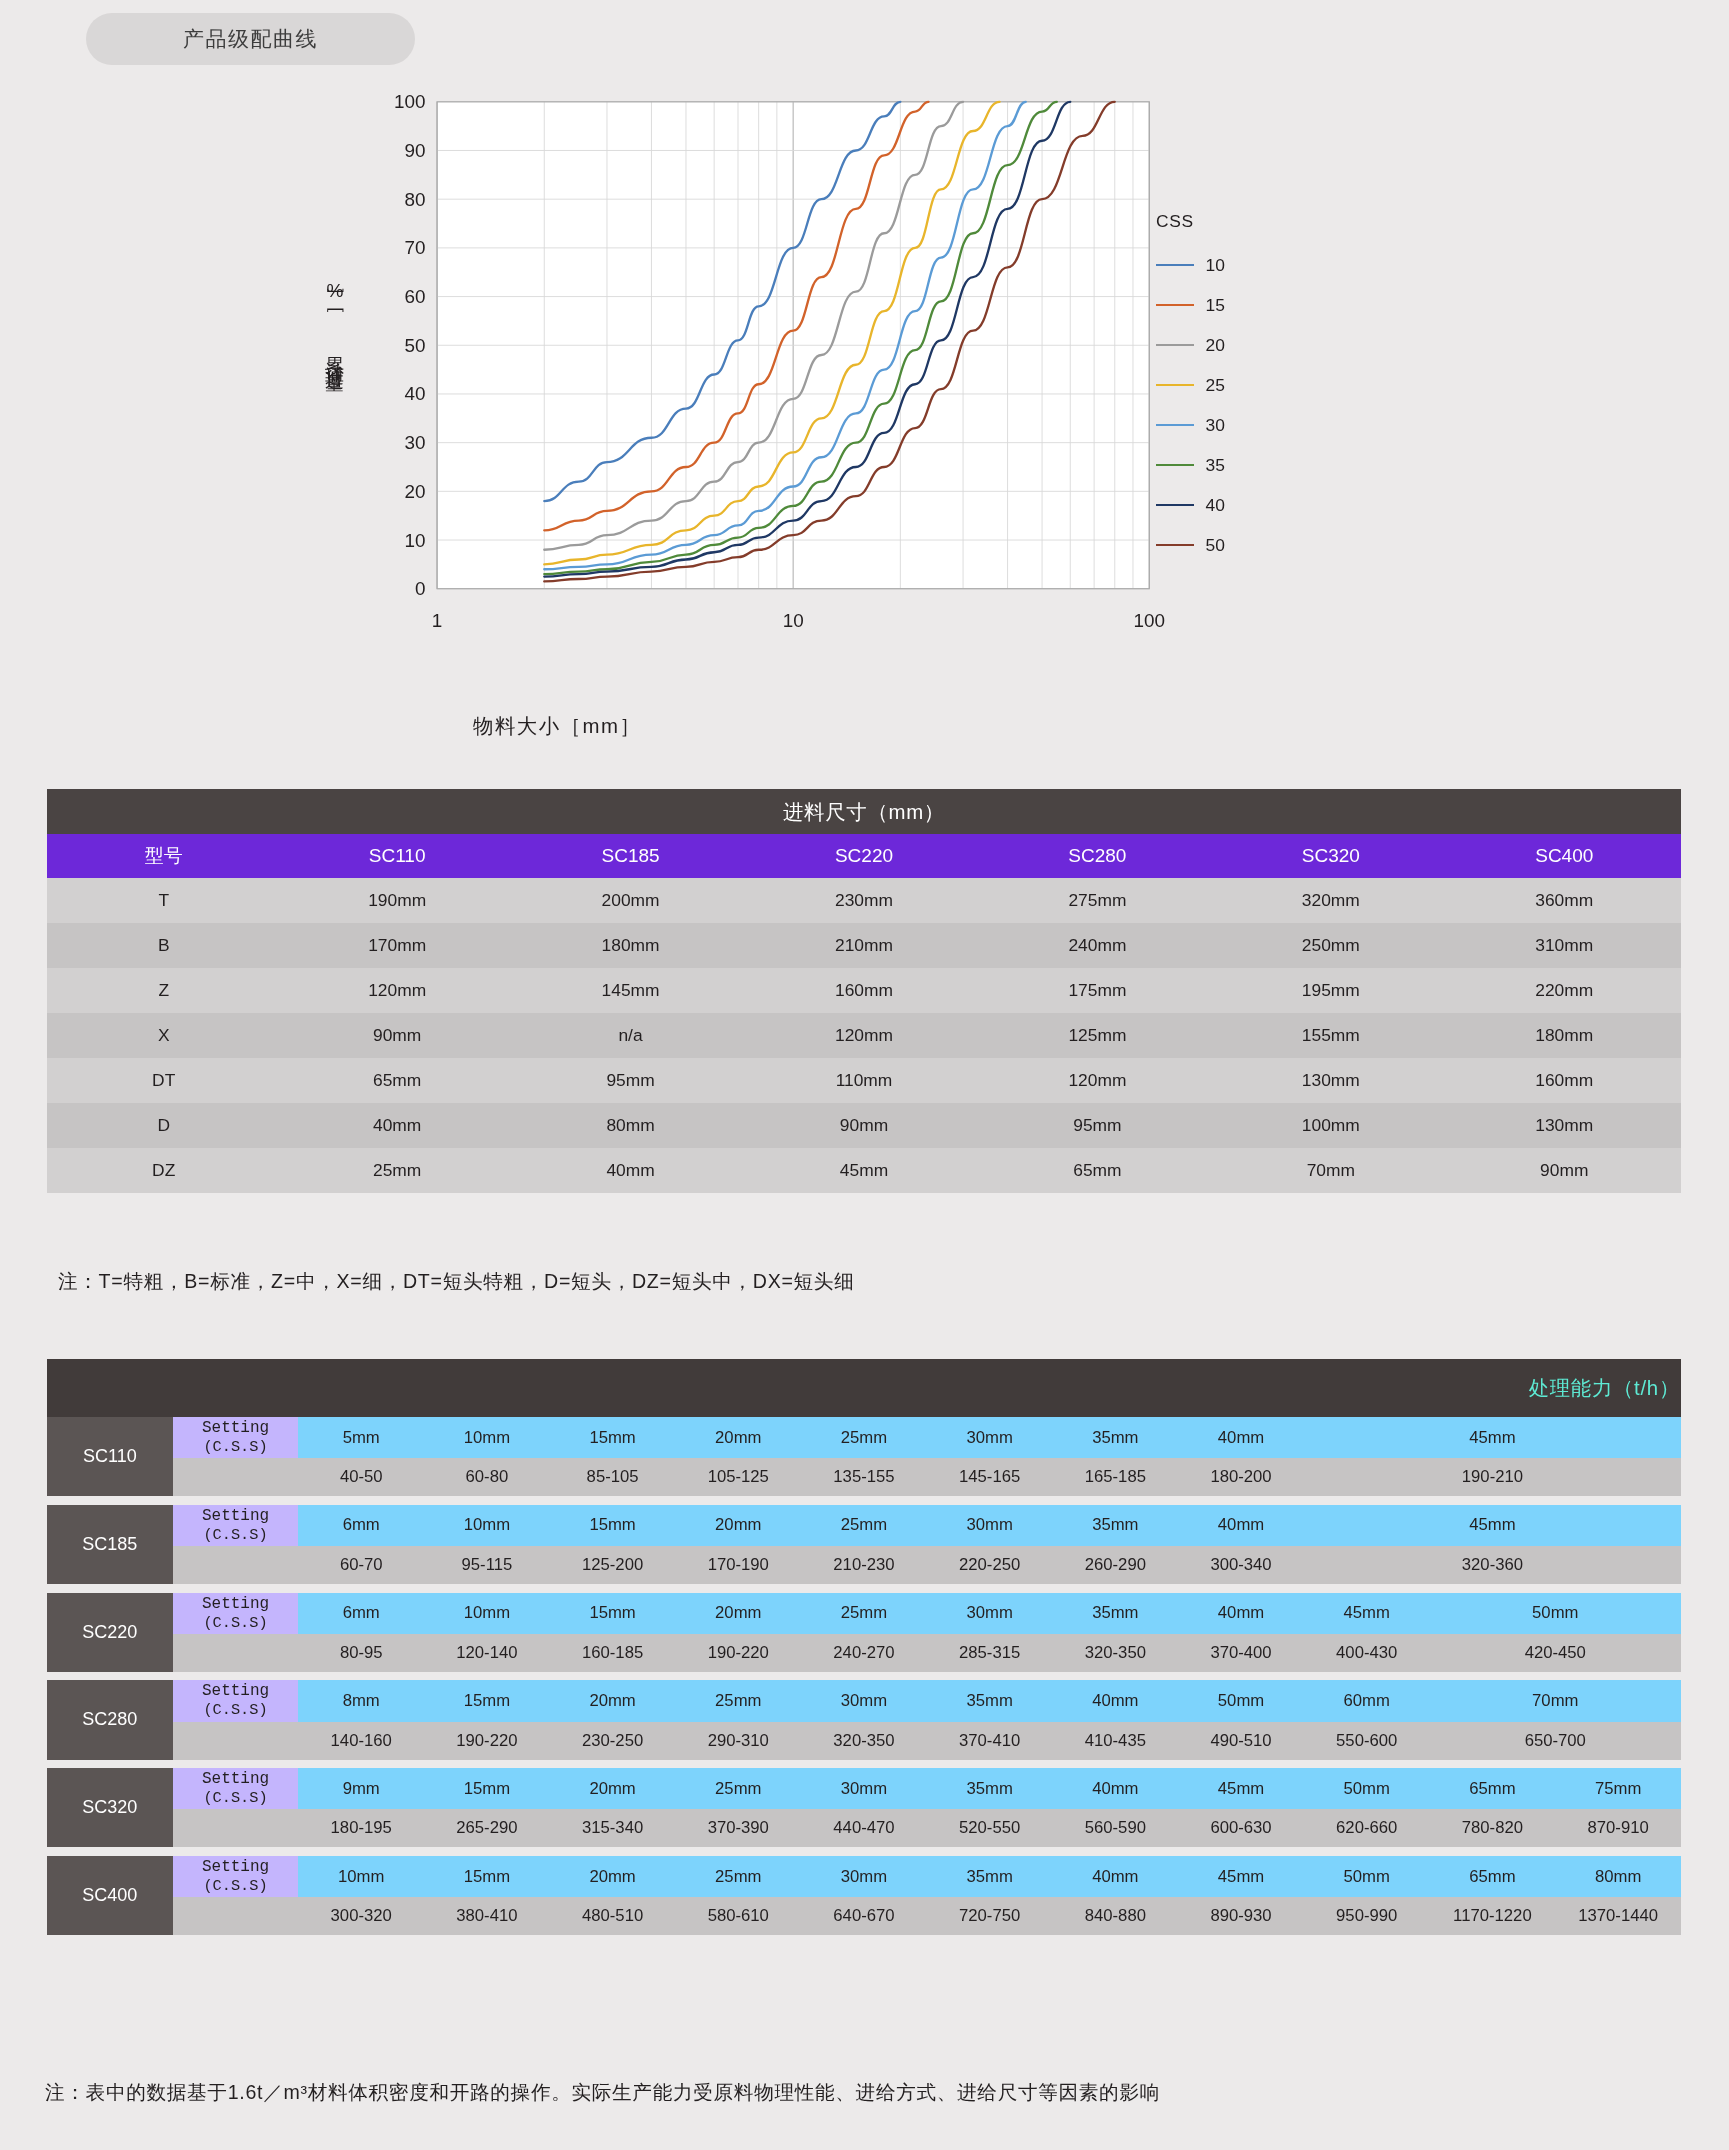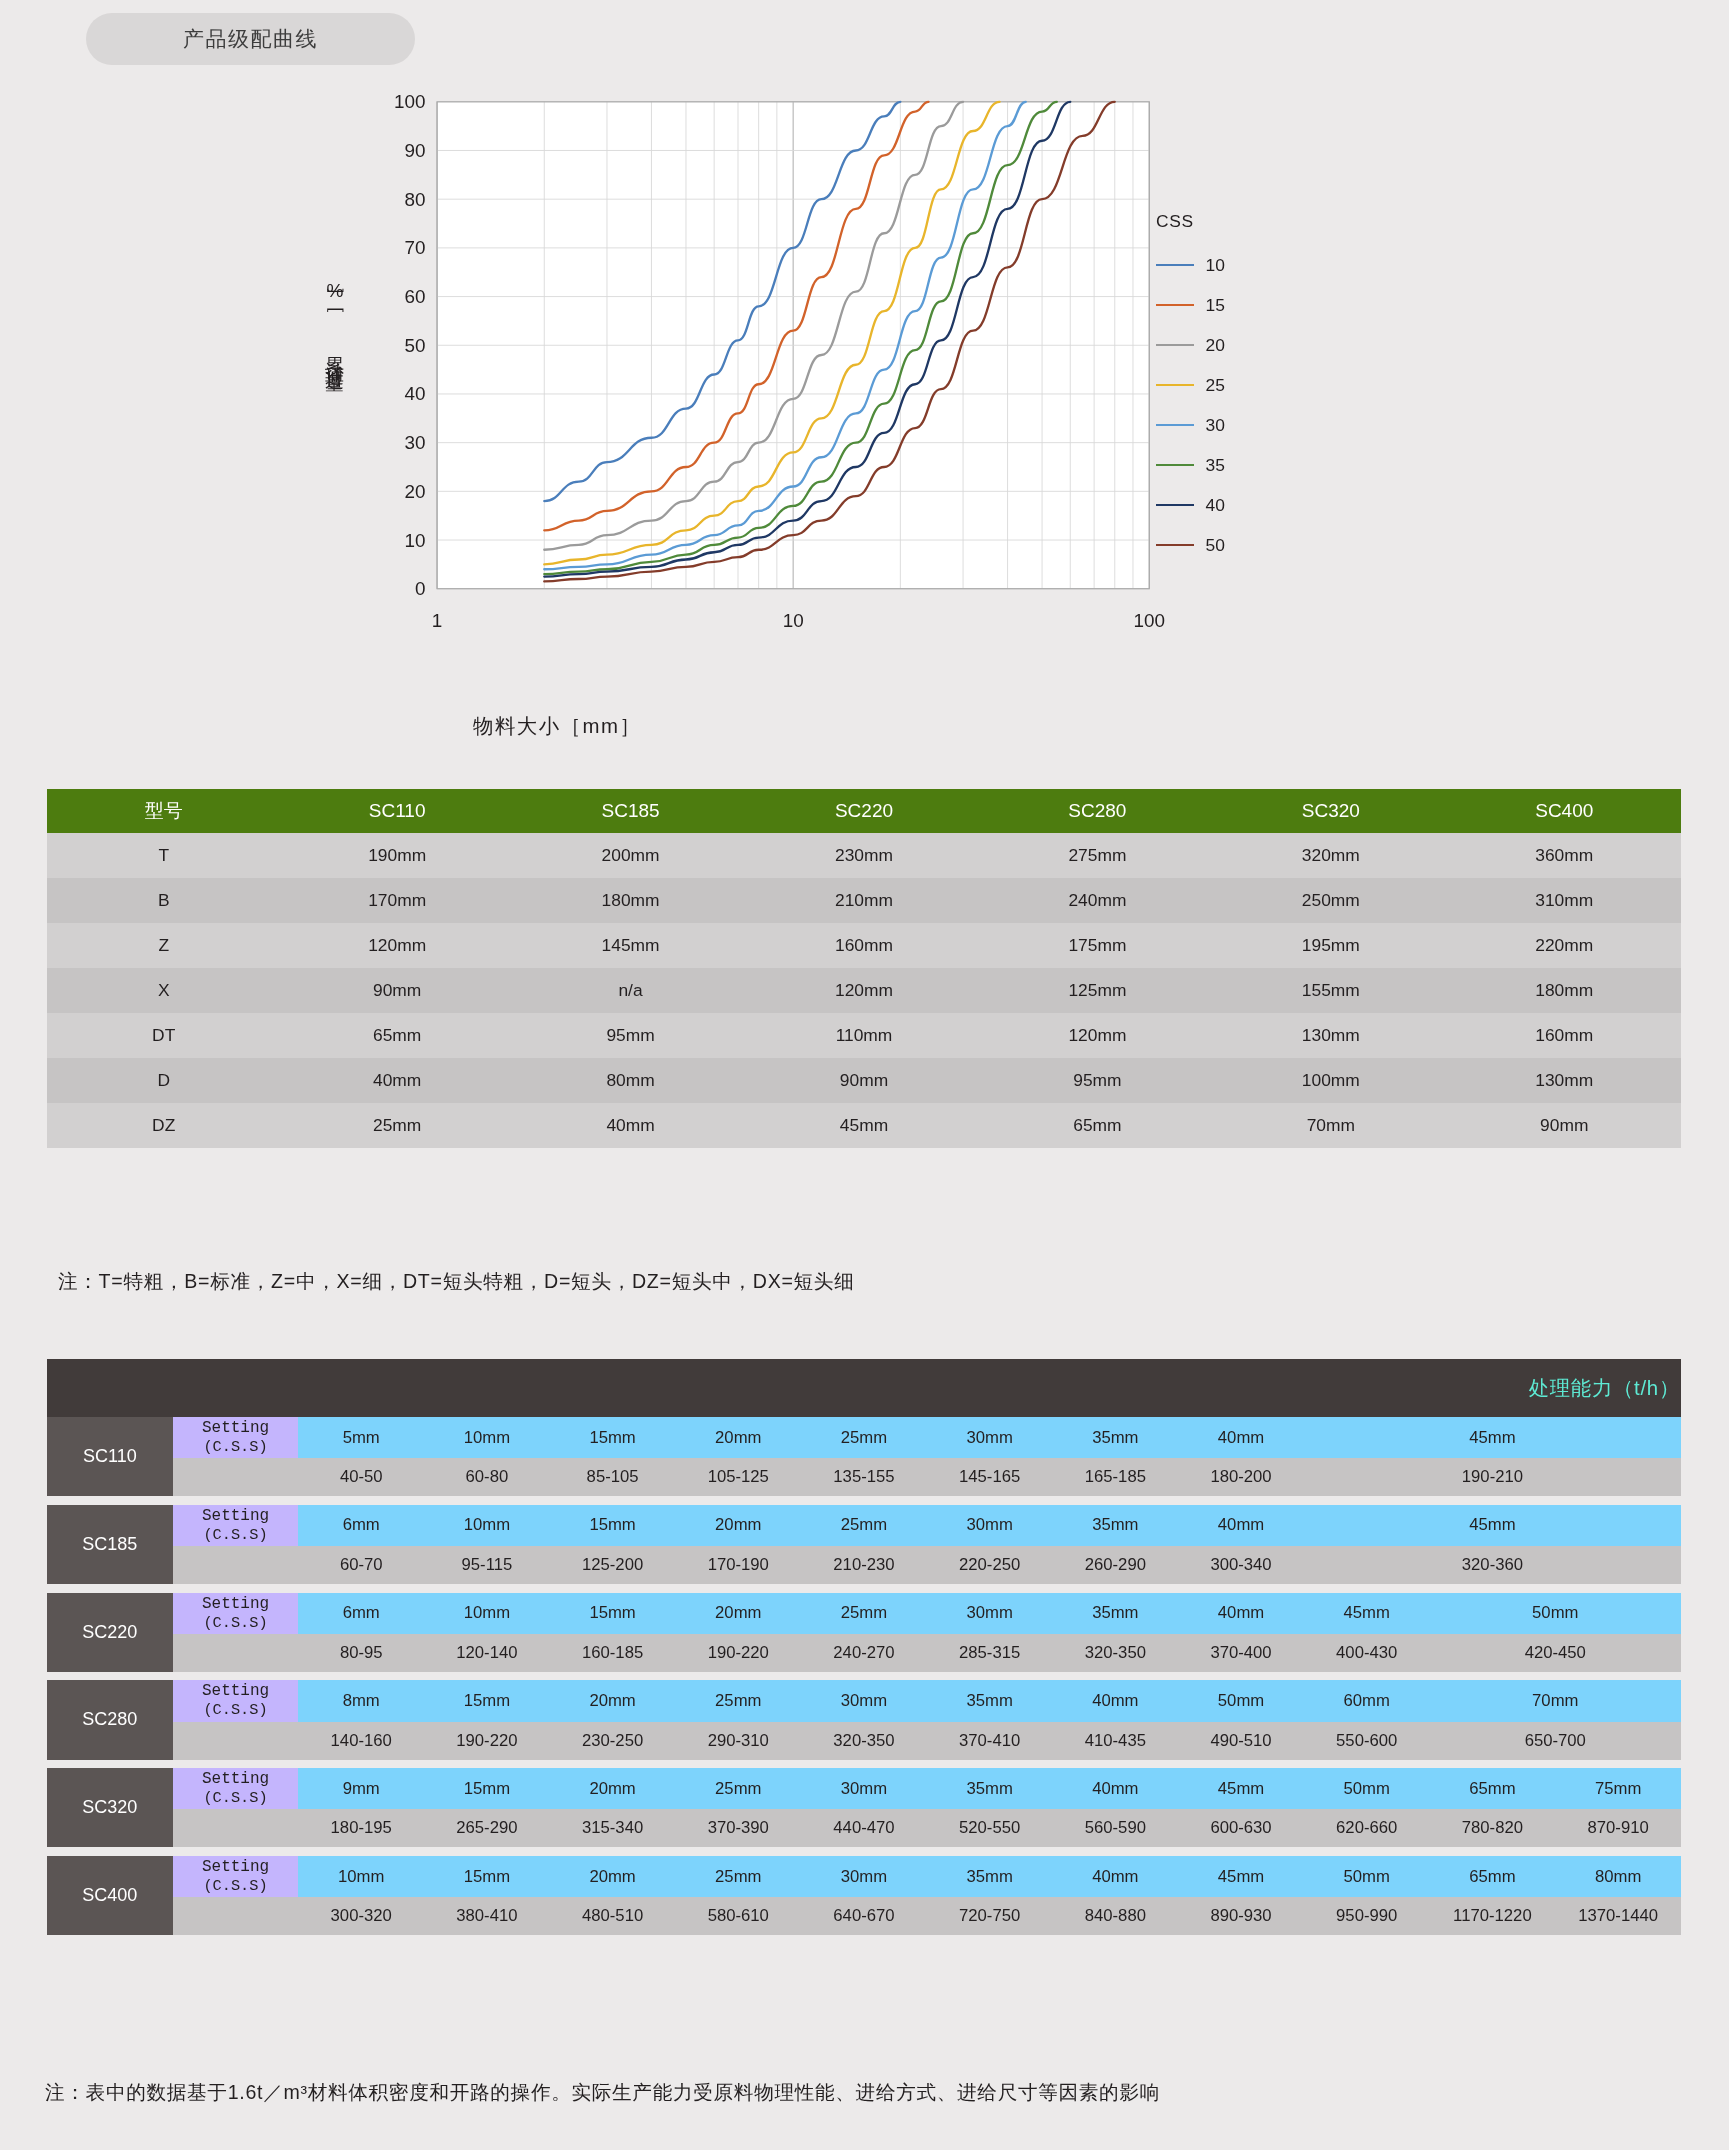--- a/index.html
+++ b/index.html
@@ -113,21 +113,21 @@
   }
   #feed-table .band {
     background: #4a4443;
     color: #ffffff;
     height: 45px;
     font-size: 20.4px;
     text-align: center;
     letter-spacing: 0.7px;
   }
   #feed-table .hdr td {
-    background: #4d7c0f;
+    background: #6d28d9;
     color: #ffffff;
     height: 44px;
     text-align: center;
     font-size: 19px;
   }
   #feed-table .r-odd td { background: #d2d0d0; }
   #feed-table .r-even td { background: #c6c4c4; }
   #feed-table tbody td {
     height: 45px;
     text-align: center;
@@ -299,20 +299,23 @@
         <div class="legend-row">
           <span class="legend-swatch" style="background: rgb(132, 60, 42);"></span>
           <span class="legend-label">50</span>
         </div>
       </div>
   </div>
 </div>
 
 <table class="tbl" id="feed-table">
   <thead>
+    <tr class="band">
+      <td colspan="7">进料尺寸（mm）</td>
+    </tr>
     <tr class="hdr" id="feed-head-row">
         <td>型号</td>
         <td>SC110</td>
         <td>SC185</td>
         <td>SC220</td>
         <td>SC280</td>
         <td>SC320</td>
         <td>SC400</td>
       </tr>
   </thead>

